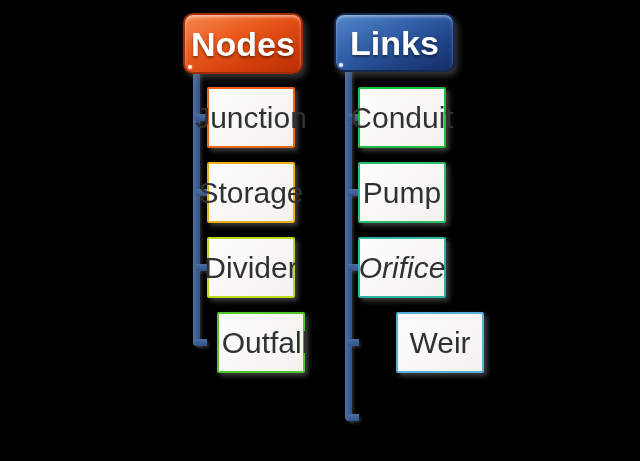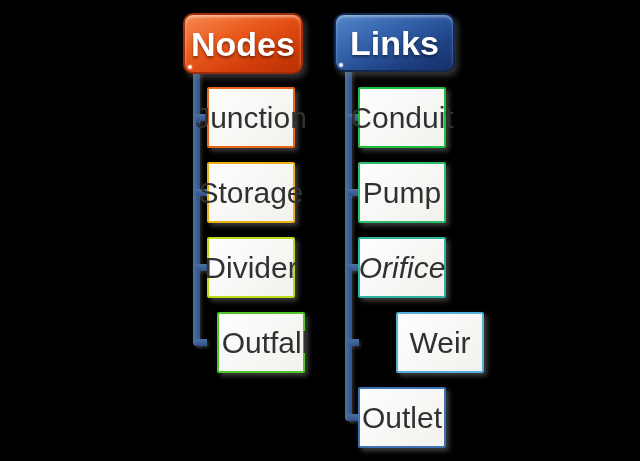--- a/index.html
+++ b/index.html
@@ -76,15 +76,14 @@
   <div class="child" style="left: 207px; top: 87px; border-color: rgb(229, 103, 23);">Junction</div>
   <div class="child" style="left: 207px; top: 162px; border-color: rgb(233, 177, 23); text-align: center;">Storage</div>
   <div class="child" style="left: 207px; top: 237px; border-color: rgb(188, 217, 25);">Divider</div>
   <div class="child" style="left: 217px; top: 312px; border-color: rgb(79, 198, 44); padding-left: 8px;">Outfall</div>
 
   <div class="header header-links" style="left:334px;top:13px;width:121px;height:59px">Links</div>
   <div class="child" style="left: 358px; top: 162px; border-color: rgb(42, 189, 107);">Pump</div>
   <div class="child" style="left: 358px; top: 87px; border-color: rgb(31, 190, 63);">Conduit</div>
   <div class="child" style="left: 358px; top: 237px; border-color: rgb(43, 181, 160); font-style: italic;">Orifice</div>
   <div class="child" style="left: 358px; top: 312px; border-color: rgb(86, 175, 214); margin-left: 38px;">Weir</div>
-  <div class="child" style="left: 358px; top: 387px; border-color: rgb(61, 114, 180);">Outlet</div>
 
 </div>
 
 </body></html>

